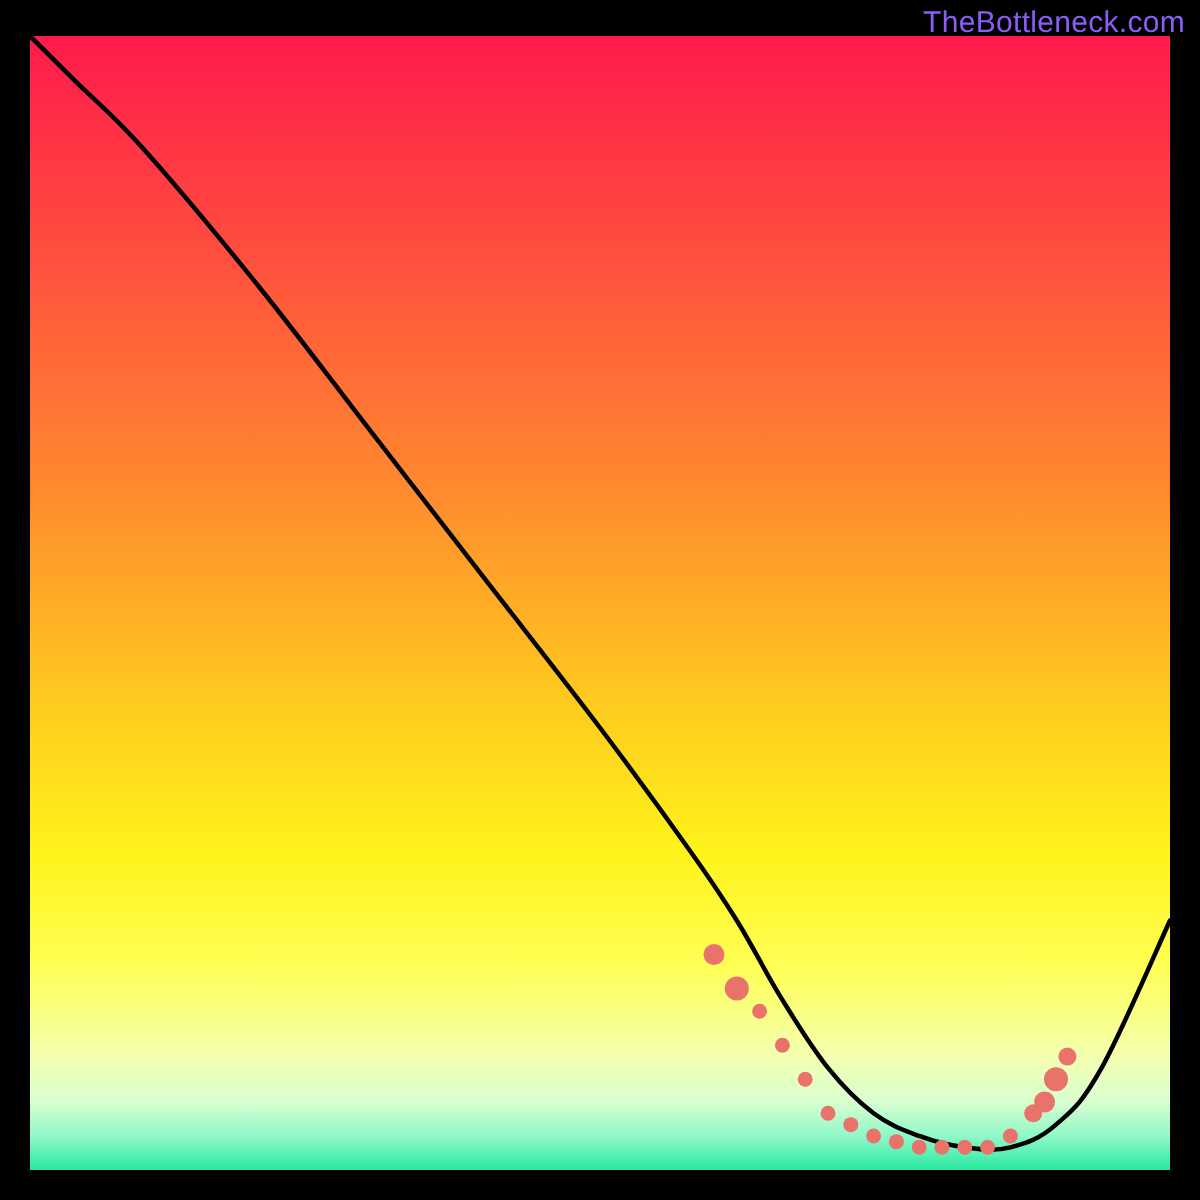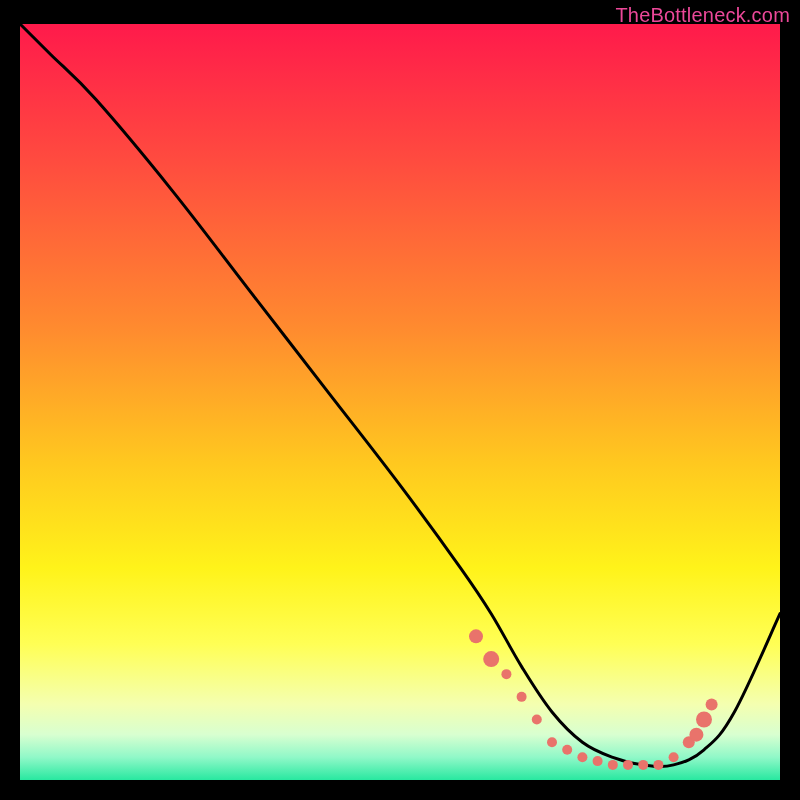--- a/index.html
+++ b/index.html
@@ -8,21 +8,21 @@
     height: 800px;
     background: #000;
     position: relative;
     font-family: Arial, sans-serif;
     overflow: hidden;
   }
   .watermark {
     position: absolute;
     top: 4px;
     right: 10px;
-    color: #ec4899;
+    color: #8b5cf6;
     font-size: 20px;
     font-weight: 500;
     z-index: 5;
     letter-spacing: 0.2px;
   }
   .plot-area {
     position: absolute;
     left: 20px;
     top: 24px;
     width: 760px;

